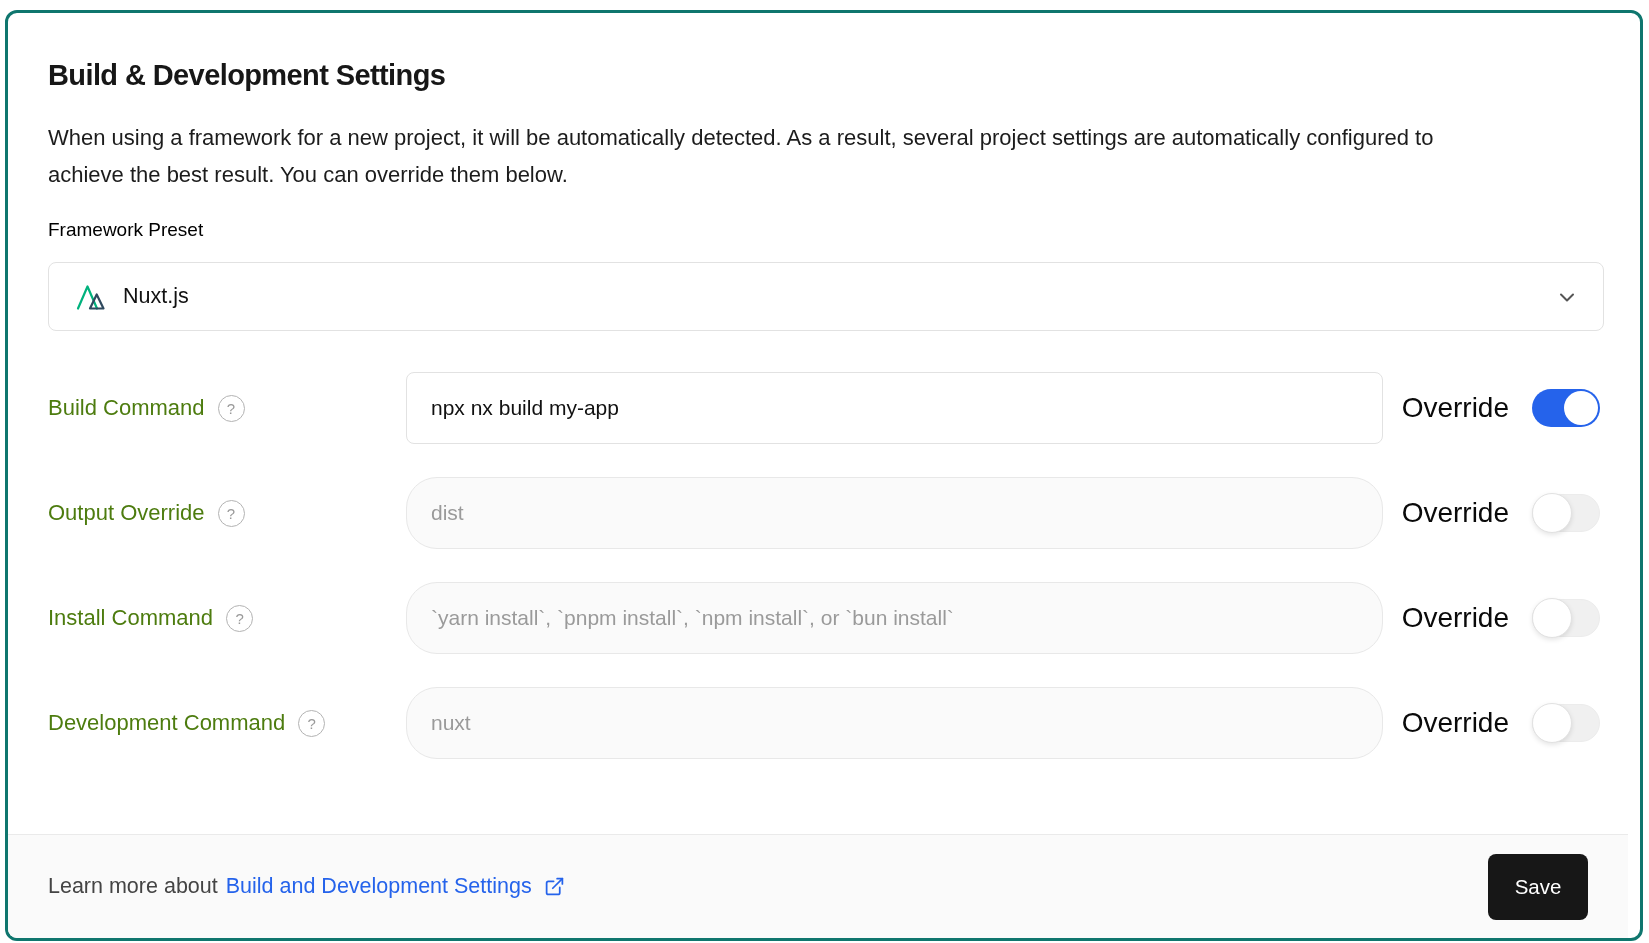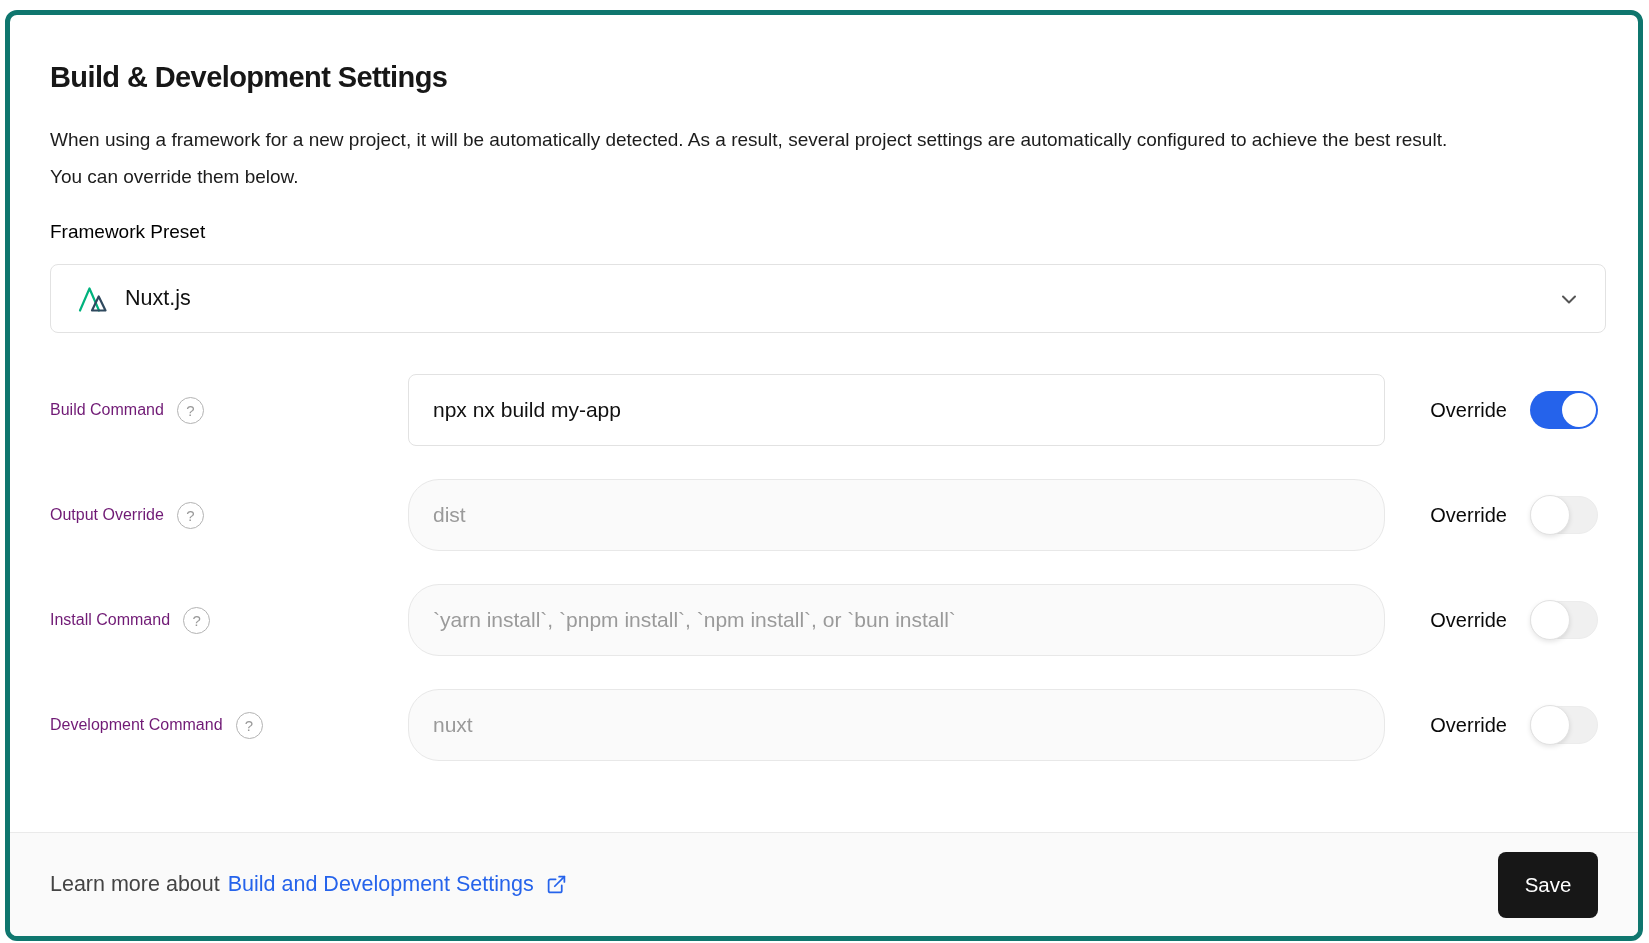--- a/index.html
+++ b/index.html
@@ -9,35 +9,35 @@
     background:#fff;
     font-family:"Liberation Sans","DejaVu Sans",sans-serif;
     color:#171717;
     position:relative;
     overflow:hidden;
   }
   .card {
     position:absolute; left:5px; top:10px;
     width:1638px; height:931px;
     background:#fff;
-    border:5px solid #0f766e;
+    border:3px solid #0f766e;
     border-radius:12px;
     overflow:hidden;
   }
   .card-body { padding:46px 40px 0 40px; }
 
   .title {
     margin:0;
     font-size:29px; font-weight:700;
     letter-spacing:-0.6px;
     color:#171717;
   }
   .description {
     margin:27px 0 0 0;
-    font-size:19px; line-height:37px;
+    font-size:22px; line-height:37px;
     color:#1c1c1c;
     max-width:1420px;
   }
 
   .fw-label {
     margin-top:26px;
     font-size:19px; color:#000000;
   }
   .select {
     margin-top:21px;
@@ -51,21 +51,21 @@
   }
   .select-text { margin-left:15px; font-size:21.5px; color:#111; }
   .select-chevron { position:absolute; right:24px; top:50%; transform:translateY(-50%); display:flex; }
 
   .rows { margin-top:46px; }
   .row { display:flex; align-items:center; height:62px; margin-bottom:43px; }
   .row-label-wrap {
     width:358px; flex:0 0 358px;
     display:flex; align-items:center; gap:13px;
   }
-  .row-label { font-size:16px; font-weight:500; color:#701a75; }
+  .row-label { font-size:22px; font-weight:500; color:#4d7c0f; }
   .help-icon {
     width:27px; height:27px; border-radius:50%;
     border:1.5px solid #b3b3b3;
     color:#999;
     font-size:15px; font-weight:500;
     display:flex; align-items:center; justify-content:center;
     cursor:default; flex:0 0 auto;
   }
   .row-input {
     width:977px; height:72px;
@@ -73,39 +73,39 @@
     padding:0 24px;
     font-size:21px; color:#111;
     font-family:"Liberation Sans","DejaVu Sans",sans-serif;
     background:#fff;
     outline:none;
   }
   .row-input::placeholder { color:#9a9a9a; opacity:1; }
   .row-input.disabled { background:#fafafa; border-color:#e8e8e8;border-radius:31px; }
 
   .override-wrap { margin-left:auto; display:flex; align-items:center; gap:23px; }
-  .override-label { font-size:20px; font-weight:500; color:#0a0a0a; }
+  .override-label { font-size:28px; font-weight:500; color:#0a0a0a; }
 
   .toggle { position:relative; width:68px; height:38px; border-radius:19px; cursor:pointer; flex:0 0 auto; }
   .toggle.on { background:#2563eb; }
   .toggle.on .knob {
     position:absolute; right:2px; top:2px;
     width:34px; height:34px; border-radius:50%;
     background:#fff;
   }
   .toggle.off { background:#f0f0f0; border:1px solid #ececec; }
   .toggle.off .knob {
     position:absolute; left:-1px; top:-2px;
     width:40px; height:40px; border-radius:50%;
     background:#fff; border:1px solid #e2e2e2;
     box-shadow:0 2px 5px rgba(0,0,0,0.10);
   }
 
   .footer {
-    position:absolute; left:0; right:0; bottom:0;
+    position:absolute; left:0; right:12px; bottom:0;
     height:104px;
     background:#fafafa;
     border-top:1px solid #eaeaea;
     display:flex; align-items:center;
     padding:0 40px;
   }
   .learn-more { font-size:21.5px; color:#444; display:flex; align-items:center; }
   .learn-more a {
     color:#2563eb; text-decoration:none;
     margin-left:8px;

